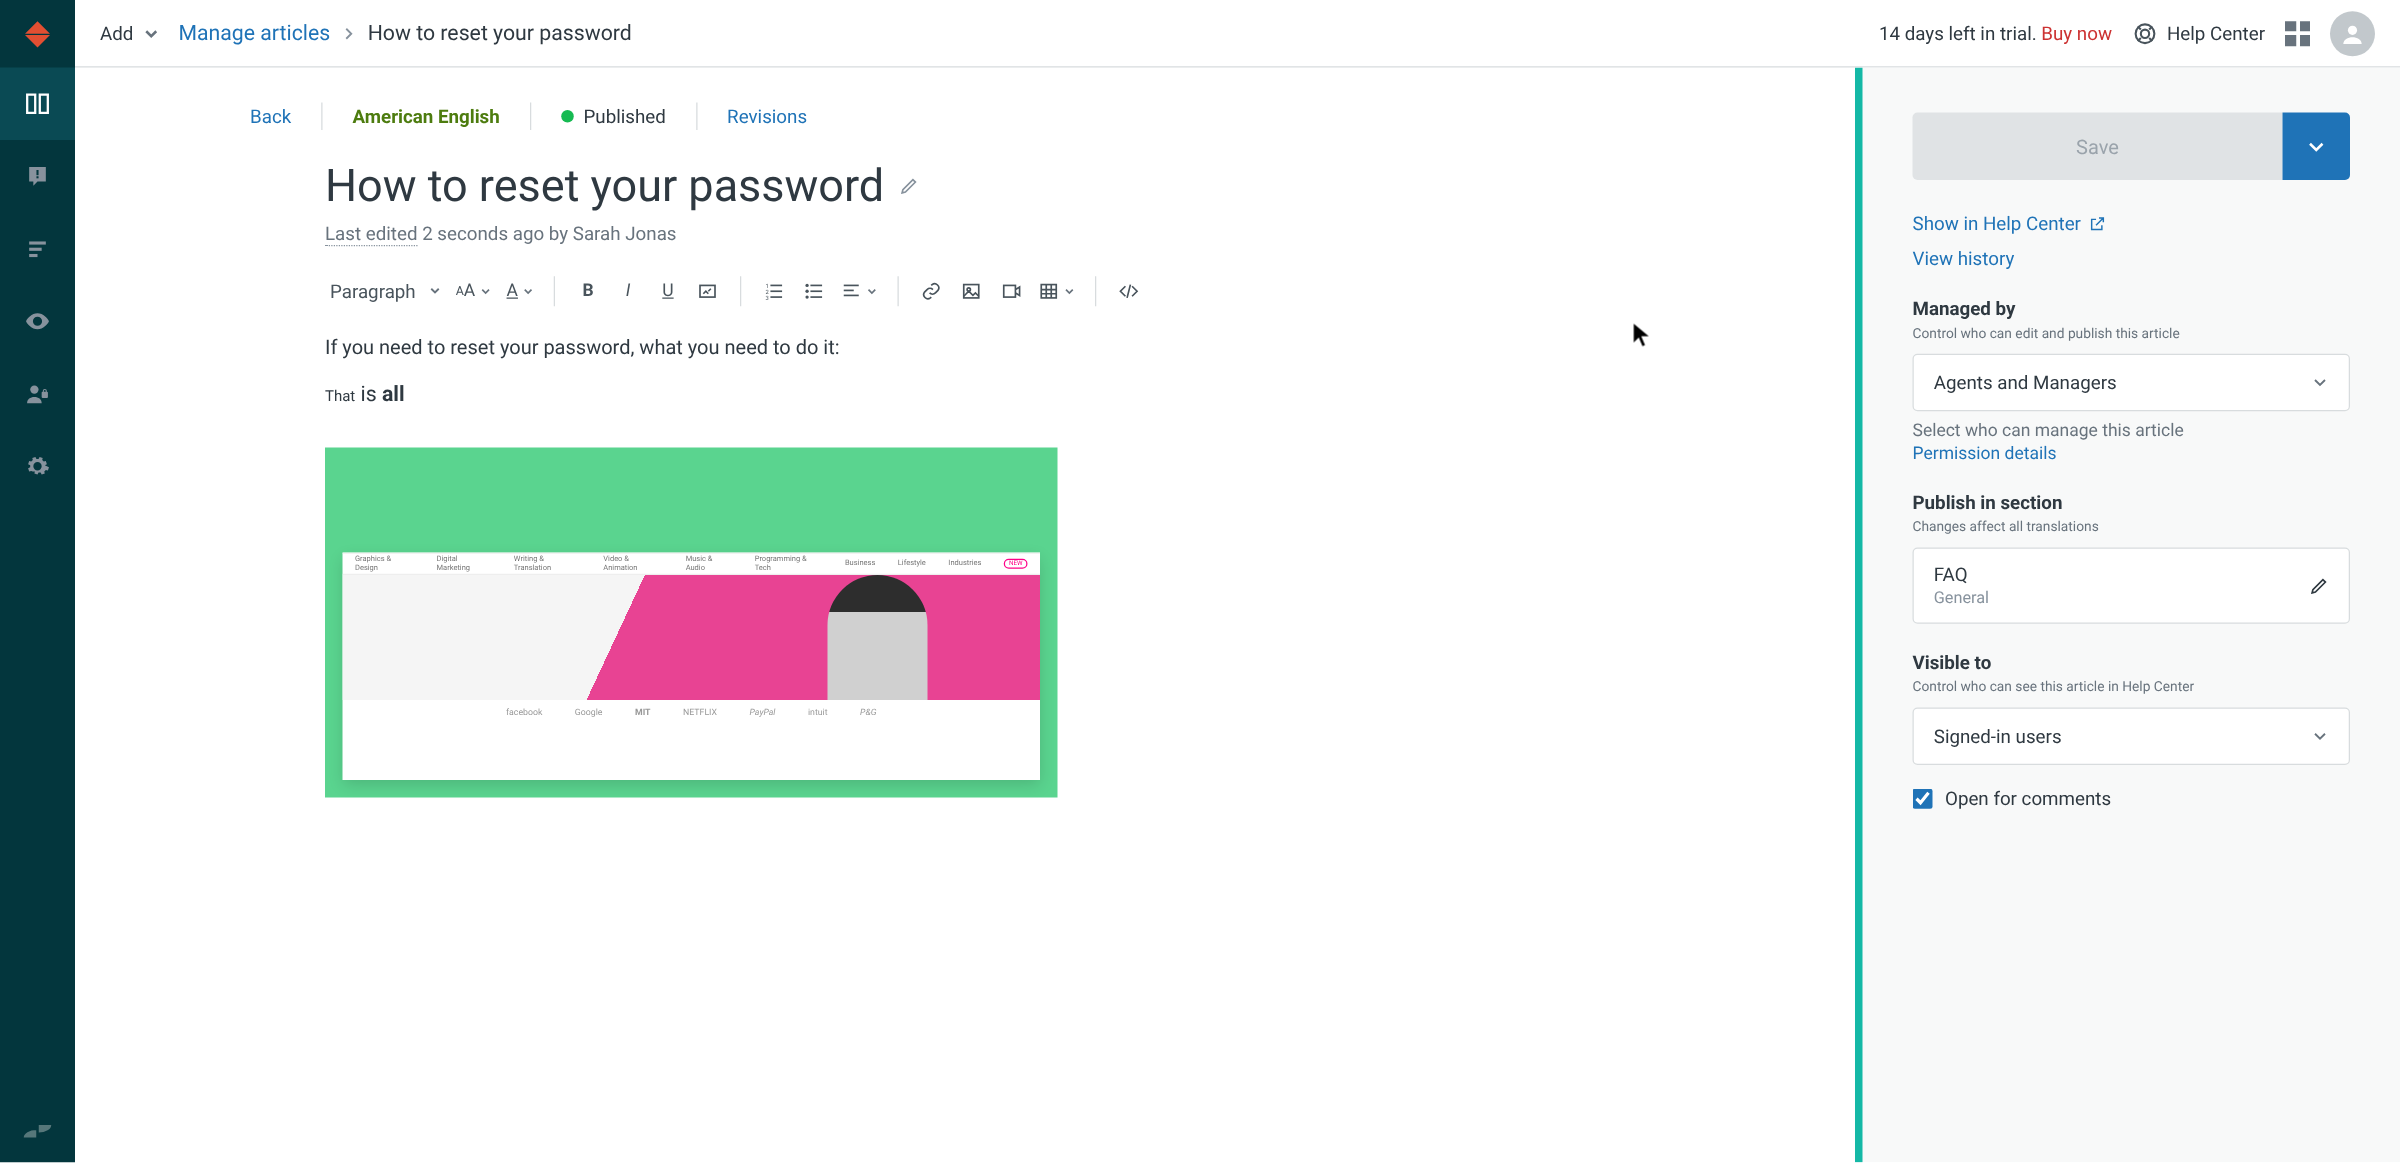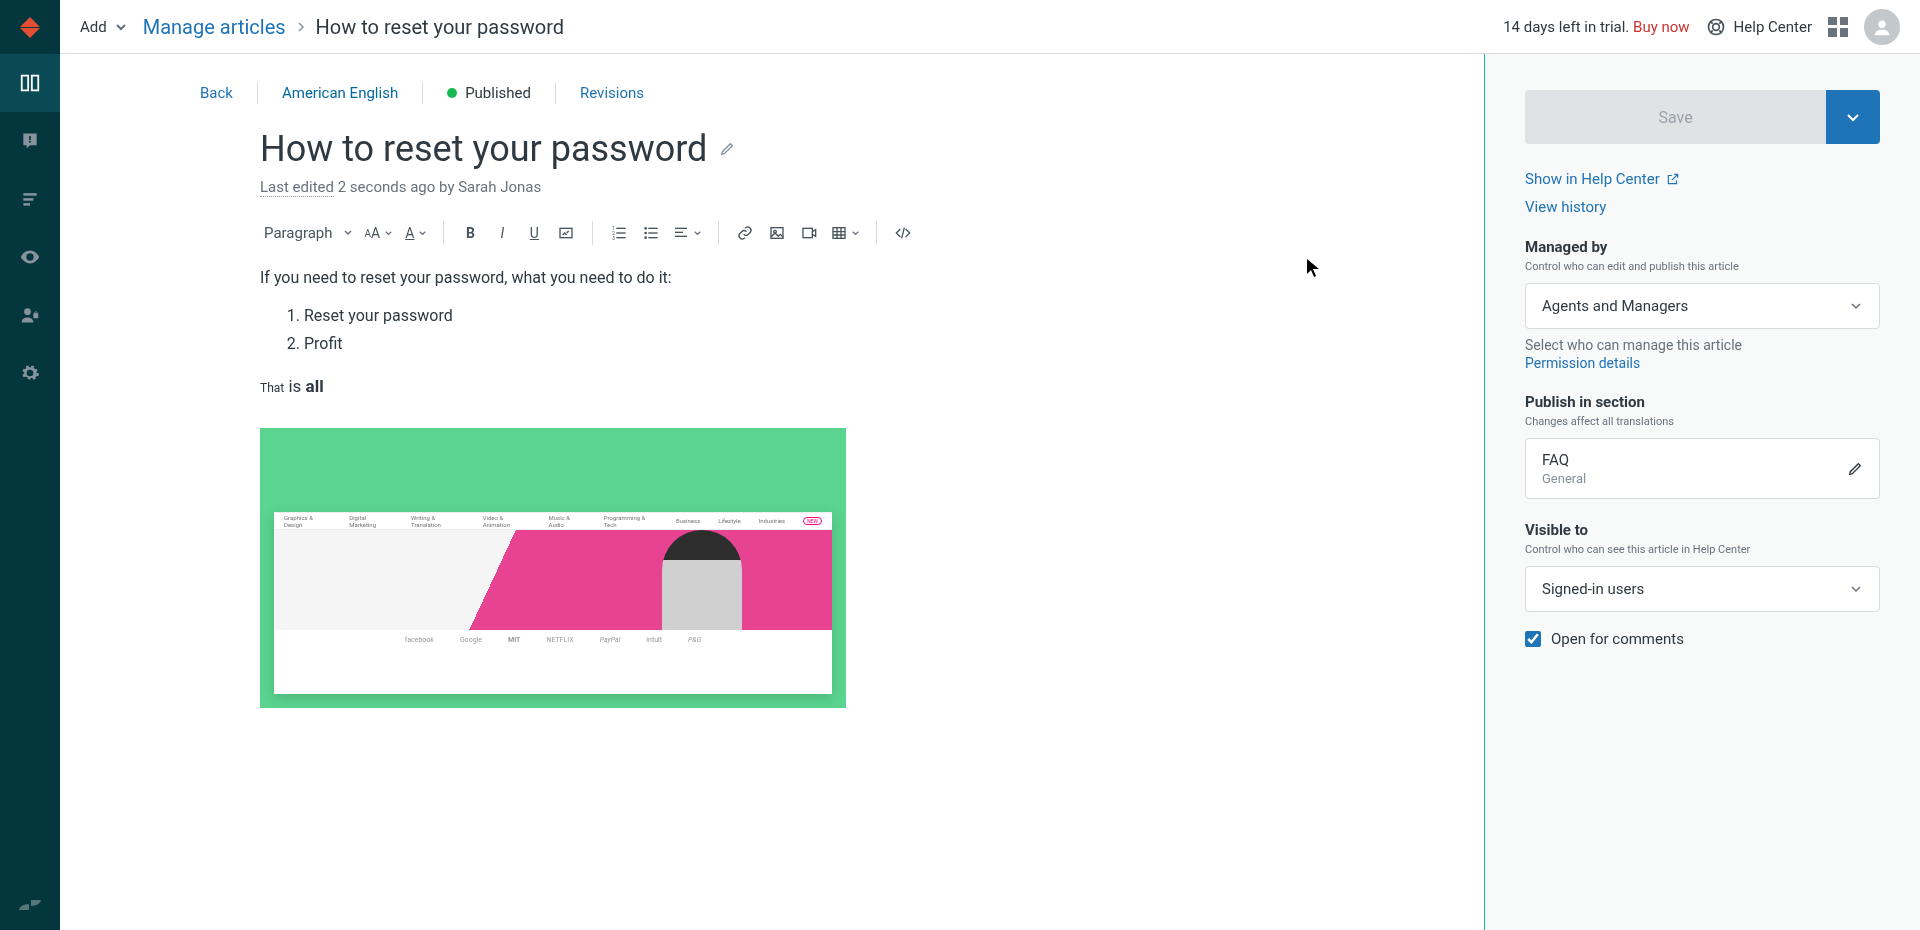--- a/index.html
+++ b/index.html
@@ -12,41 +12,41 @@
 .vnav .item { width: 60px; height: 58px; display: flex; align-items: center; justify-content: center; cursor: pointer; color: #87929d; }
 .vnav .item.active { background: #0a4a54; color: #fff; }
 .vnav .spacer { flex: 1; }
 
 
 .main { flex: 1; display: flex; flex-direction: column; }
 
 
 .topbar { height: 54px; border-bottom: 1px solid #d8dcde; display: flex; align-items: center; padding: 0 20px; gap: 16px; }
 .topbar .add { display: flex; align-items: center; gap: 8px; font-size: 15px; cursor: pointer; }
-.breadcrumb { display: flex; align-items: center; gap: 10px; font-size: 20px; }
+.breadcrumb { display: flex; align-items: center; gap: 10px; font-size: 17px; }
 .breadcrumb .link { color: #1f73b7; cursor: pointer; }
 .breadcrumb .sep { color: #87929d; }
 .topbar .grow { flex: 1; }
 .trial { font-size: 15px; }
 .trial .buy { color: #cc3232; cursor: pointer; }
 .helpcenter { display: flex; align-items: center; gap: 8px; font-size: 15px; cursor: pointer; }
 .apps-icon { width: 20px; height: 20px; display: grid; grid-template-columns: 1fr 1fr; grid-template-rows: 1fr 1fr; gap: 3px; cursor: pointer; }
 .apps-icon div { background: #68737d; }
 .avatar { width: 36px; height: 36px; border-radius: 50%; background: #c2c8cc; display: flex; align-items: center; justify-content: center; cursor: pointer; }
 
 
 .split { flex: 1; display: flex; overflow: hidden; }
 .editor-area { flex: 1; overflow-y: auto; padding: 28px 0 0 0; }
 .editor-inner { max-width: 920px; margin-left: 140px; }
 
 
 .ed-head { display: flex; align-items: center; gap: 24px; margin-bottom: 24px; font-size: 15px; }
 .ed-head .back { color: #1f73b7; cursor: pointer; }
 .ed-head .div { width: 1px; height: 22px; background: #d8dcde; }
-.ed-head .lang { color: #0369a1; }
+.ed-head .lang { color: #4d7c0f; font-weight: bold; }
 .ed-head .status { display: flex; align-items: center; gap: 8px; }
 .ed-head .dot { width: 10px; height: 10px; border-radius: 50%; background: #16ba52; }
 .ed-head .rev { color: #1f73b7; cursor: pointer; }
 
 
 .title-row { display: flex; align-items: center; gap: 12px; margin: 10px 0 8px 60px; }
 .article-title { font-size: 36px; font-weight: 400; color: #2f3941; }
 .edit-pencil { color: #87929d; cursor: pointer; }
 
 .last-edited { margin-left: 60px; font-size: 15px; color: #68737d; }
@@ -74,21 +74,21 @@
 .embed .browser .bar { height: 16px; display: flex; align-items: center; padding: 0 10px; gap: 6px; }
 .embed .browser .search { border: 1px solid #ddd; height: 10px; width: 110px; }
 .embed .browser .searchbtn { background: #1dbf73; color:#fff; font-size:6px; padding:1px 6px; }
 .embed .browser .nav { height: 18px; border-top:1px solid #eee; border-bottom:1px solid #eee; display:flex; align-items:center; gap:18px; padding:0 10px; font-size:6px; color:#777; }
 .embed .browser .nav .new { border:1px solid #f08; color:#f08; padding:0 3px; border-radius:6px; font-size:5px; }
 .embed .browser .hero { height: 100px; background: linear-gradient(115deg, #f5f5f5 40%, #e84393 40%); position:relative; }
 .embed .browser .person { position:absolute; right:90px; top:0; width:80px; height:100px; background: linear-gradient(#2d2d2d 0 30%, #d0d0d0 30% 100%); border-radius: 40px 40px 0 0; }
 .embed .browser .logos { height:20px; display:flex; align-items:center; justify-content:center; gap:26px; font-size:7px; color:#999; }
 
 
-.sidepanel { width: 436px; border-left: 1px solid #14b8a6; background: #f8f9f9; padding: 36px 40px 20px 40px; overflow-y: auto; }
+.sidepanel { width: 436px; border-left: 6px solid #14b8a6; background: #f8f9f9; padding: 36px 40px 20px 40px; overflow-y: auto; }
 .save-row { display: flex; margin-bottom: 26px; }
 .save-btn { flex: 1; height: 54px; background: #e0e3e5; color: #9aa3ab; font-size: 16px; display: flex; align-items: center; justify-content: center; border-radius: 4px 0 0 4px; }
 .save-drop { width: 54px; height: 54px; background: #1f73b7; display: flex; align-items: center; justify-content: center; color: #fff; cursor: pointer; border-radius: 0 4px 4px 0; }
 .sidelink { color: #1f73b7; font-size: 15px; cursor: pointer; display: flex; align-items: center; gap: 6px; margin-bottom: 10px; }
 .section { margin-top: 22px; }
 .section h4 { font-size: 15px; font-weight: 700; margin-bottom: 4px; }
 .section .desc { font-size: 11px; color: #68737d; margin-bottom: 10px; }
 .select { background: #fff; border: 1px solid #d8dcde; border-radius: 4px; height: 46px; display: flex; align-items: center; justify-content: space-between; padding: 0 16px; cursor: pointer; font-size: 15px; gap: 28px; }
 .helper { font-size: 14px; color: #68737d; margin-top: 8px; }
 .helper .lnk { color: #1f73b7; cursor: pointer; display: block; margin-top: 2px; }
@@ -329,24 +329,20 @@
             <div class="sep"></div>
             <div class="btn">
               <svg width="16" height="16" viewBox="0 0 24 24" fill="none" stroke="currentColor" stroke-width="2">
                   <path d="M8 6l-6 6 6 6M16 6l6 6-6 6M14 4l-4 16"></path>
                 </svg>
             </div>
           </div>
 
           <div class="body">
             <p>If you need to reset your password, what you need to do it:</p>
-            <ol>
-              <li>Reset your password</li>
-              <li>Profit</li>
-            </ol>
             <p class="final"><span class="small">That</span><span> is </span><span class="bold">all</span></p>
           </div>
 
           <div class="embed">
             <div class="browser">
               <div class="nav">
                 <span>Graphics &amp; Design</span>
                 <span>Digital Marketing</span>
                 <span>Writing &amp; Translation</span>
                 <span>Video &amp; Animation</span>

